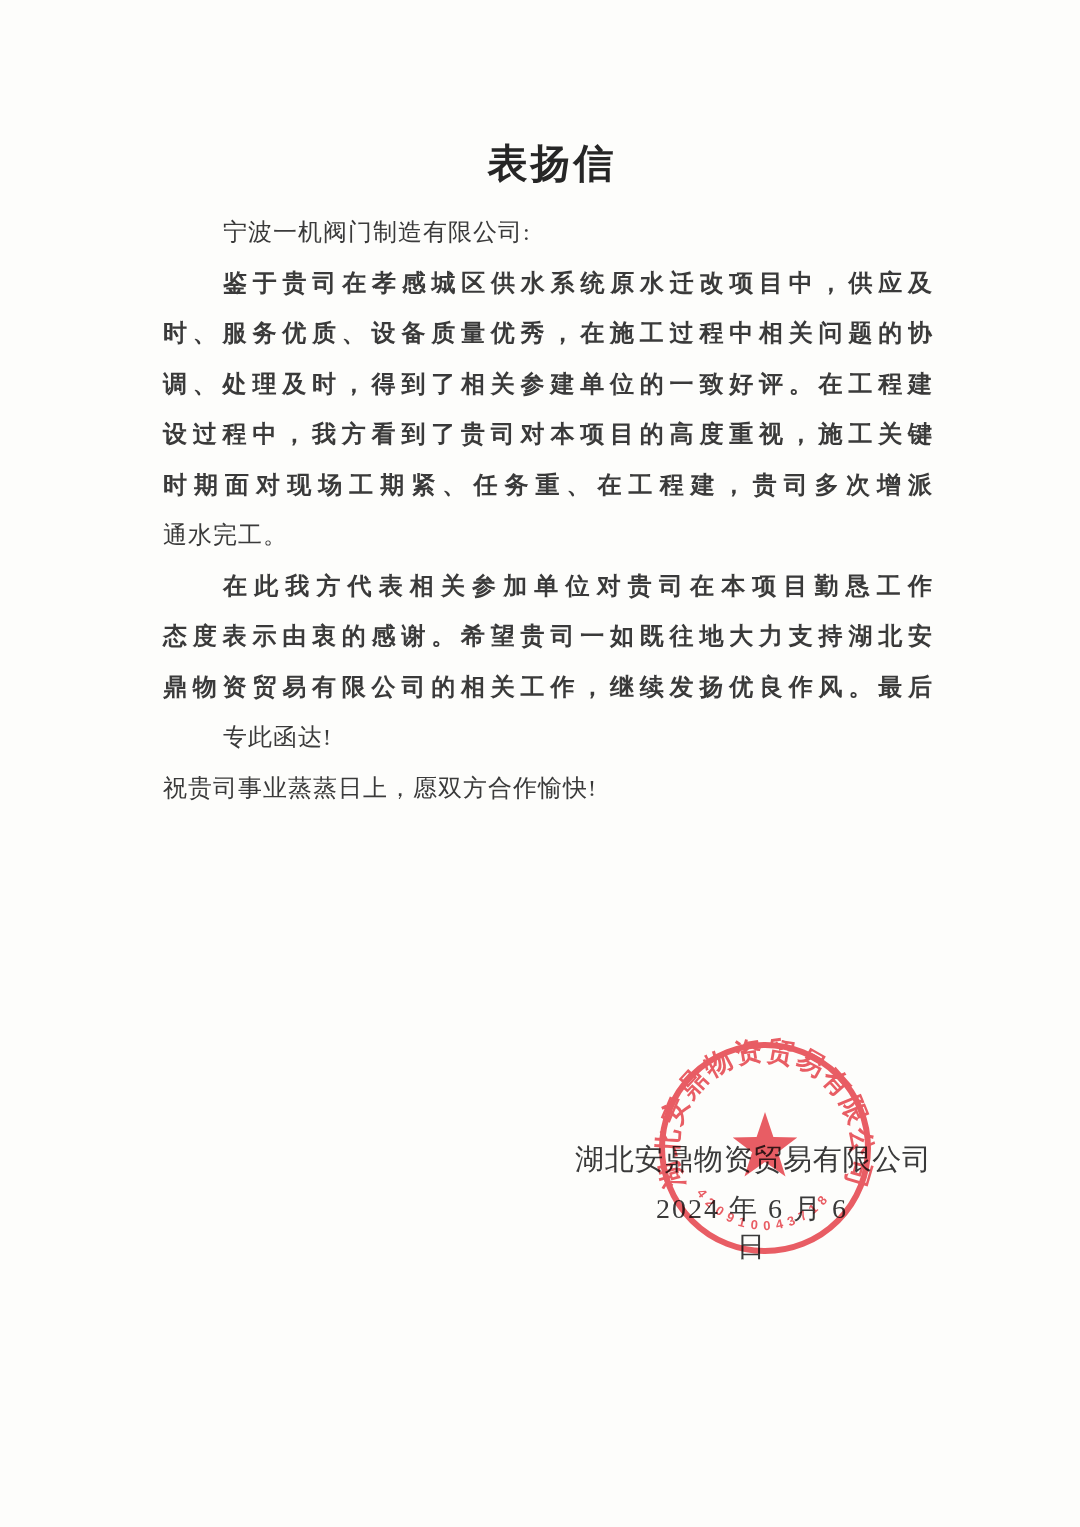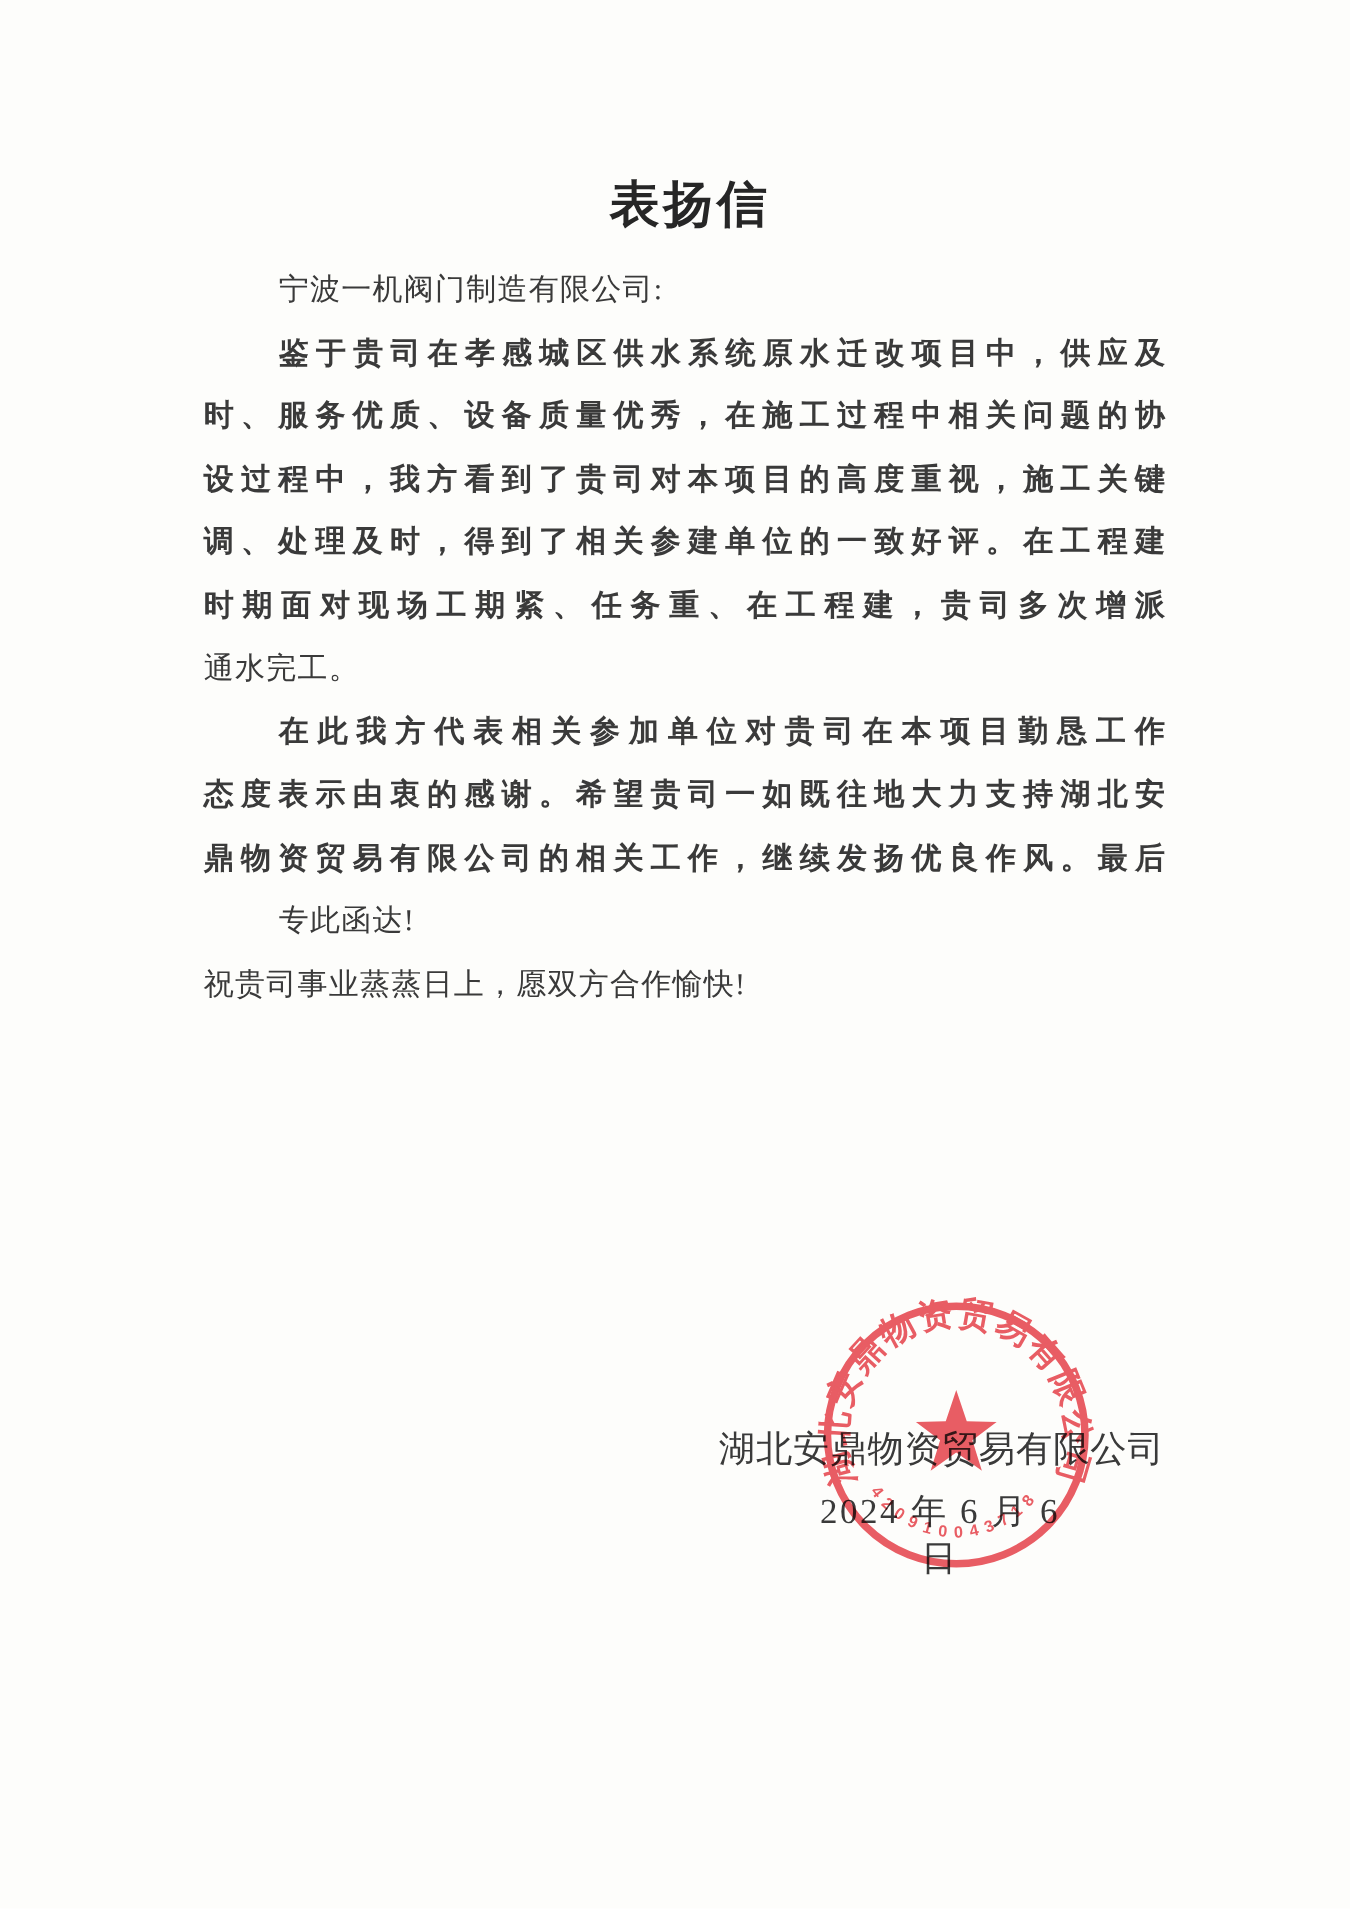--- a/index.html
+++ b/index.html
@@ -85,22 +85,22 @@
 <body>
 
 <div class="page">
 
   <h1 class="title">表扬信</h1>
 
   <div class="body-text">
     <div class="line indent">宁波一机阀门制造有限公司:</div>
     <div class="line indent justify">鉴于贵司在孝感城区供水系统原水迁改项目中，供应及</div>
     <div class="line justify">时、服务优质、设备质量优秀，在施工过程中相关问题的协</div>
+    <div class="line justify">调、处理及时，得到了相关参建单位的一致好评。在工程建</div>
     <div class="line justify">设过程中，我方看到了贵司对本项目的高度重视，施工关键</div>
-    <div class="line justify">调、处理及时，得到了相关参建单位的一致好评。在工程建</div>
     <div class="line justify">时期面对现场工期紧、任务重、在工程建，贵司多次增派</div>
     <div class="line">通水完工。</div>
     <div class="line indent justify">在此我方代表相关参加单位对贵司在本项目勤恳工作</div>
     <div class="line justify">态度表示由衷的感谢。希望贵司一如既往地大力支持湖北安</div>
     <div class="line justify">鼎物资贸易有限公司的相关工作，继续发扬优良作风。最后</div>
     <div class="line indent">专此函达!</div>
     <div class="line">祝贵司事业蒸蒸日上，愿双方合作愉快!</div>
   </div>
 
   <div class="signature">湖北安鼎物资贸易有限公司</div>

